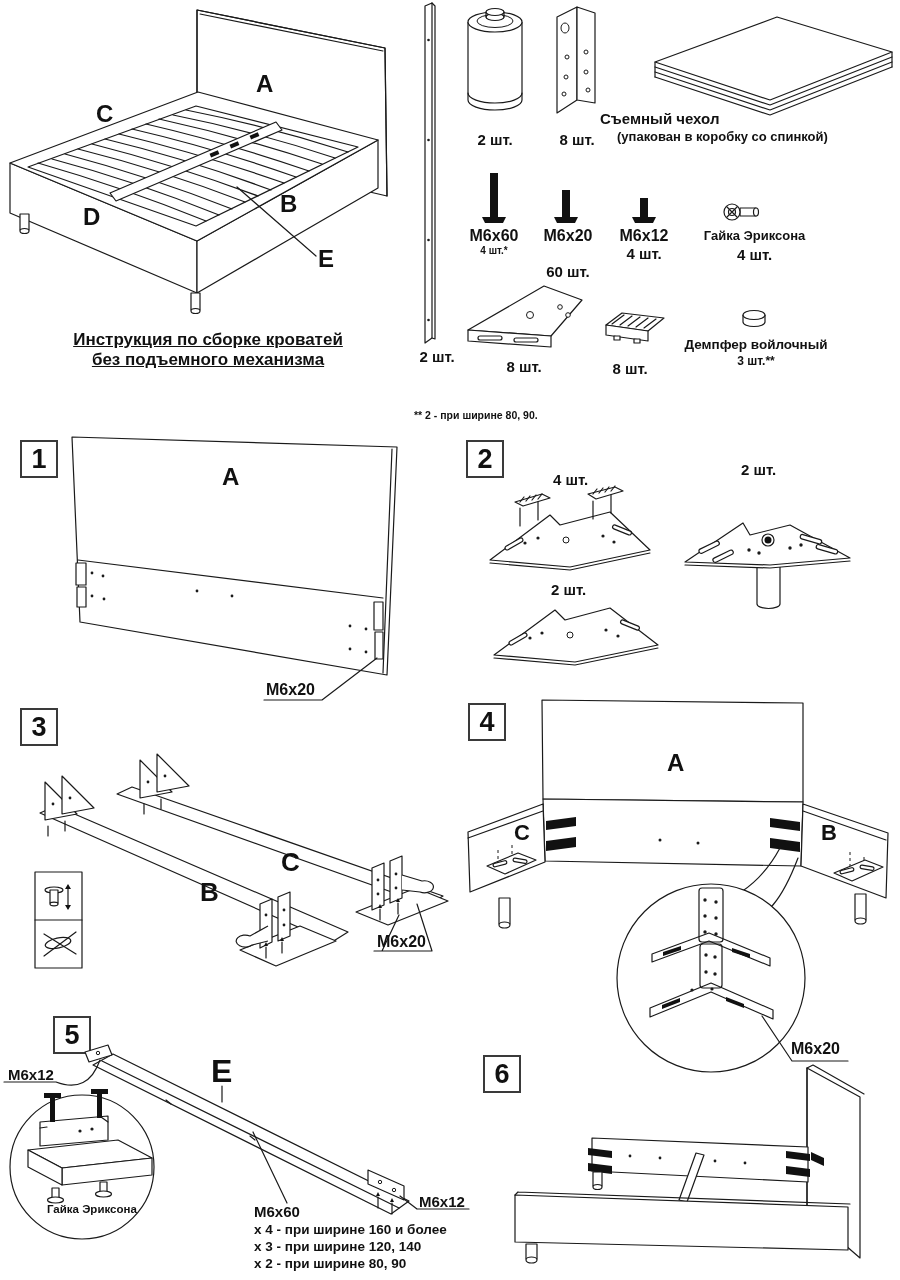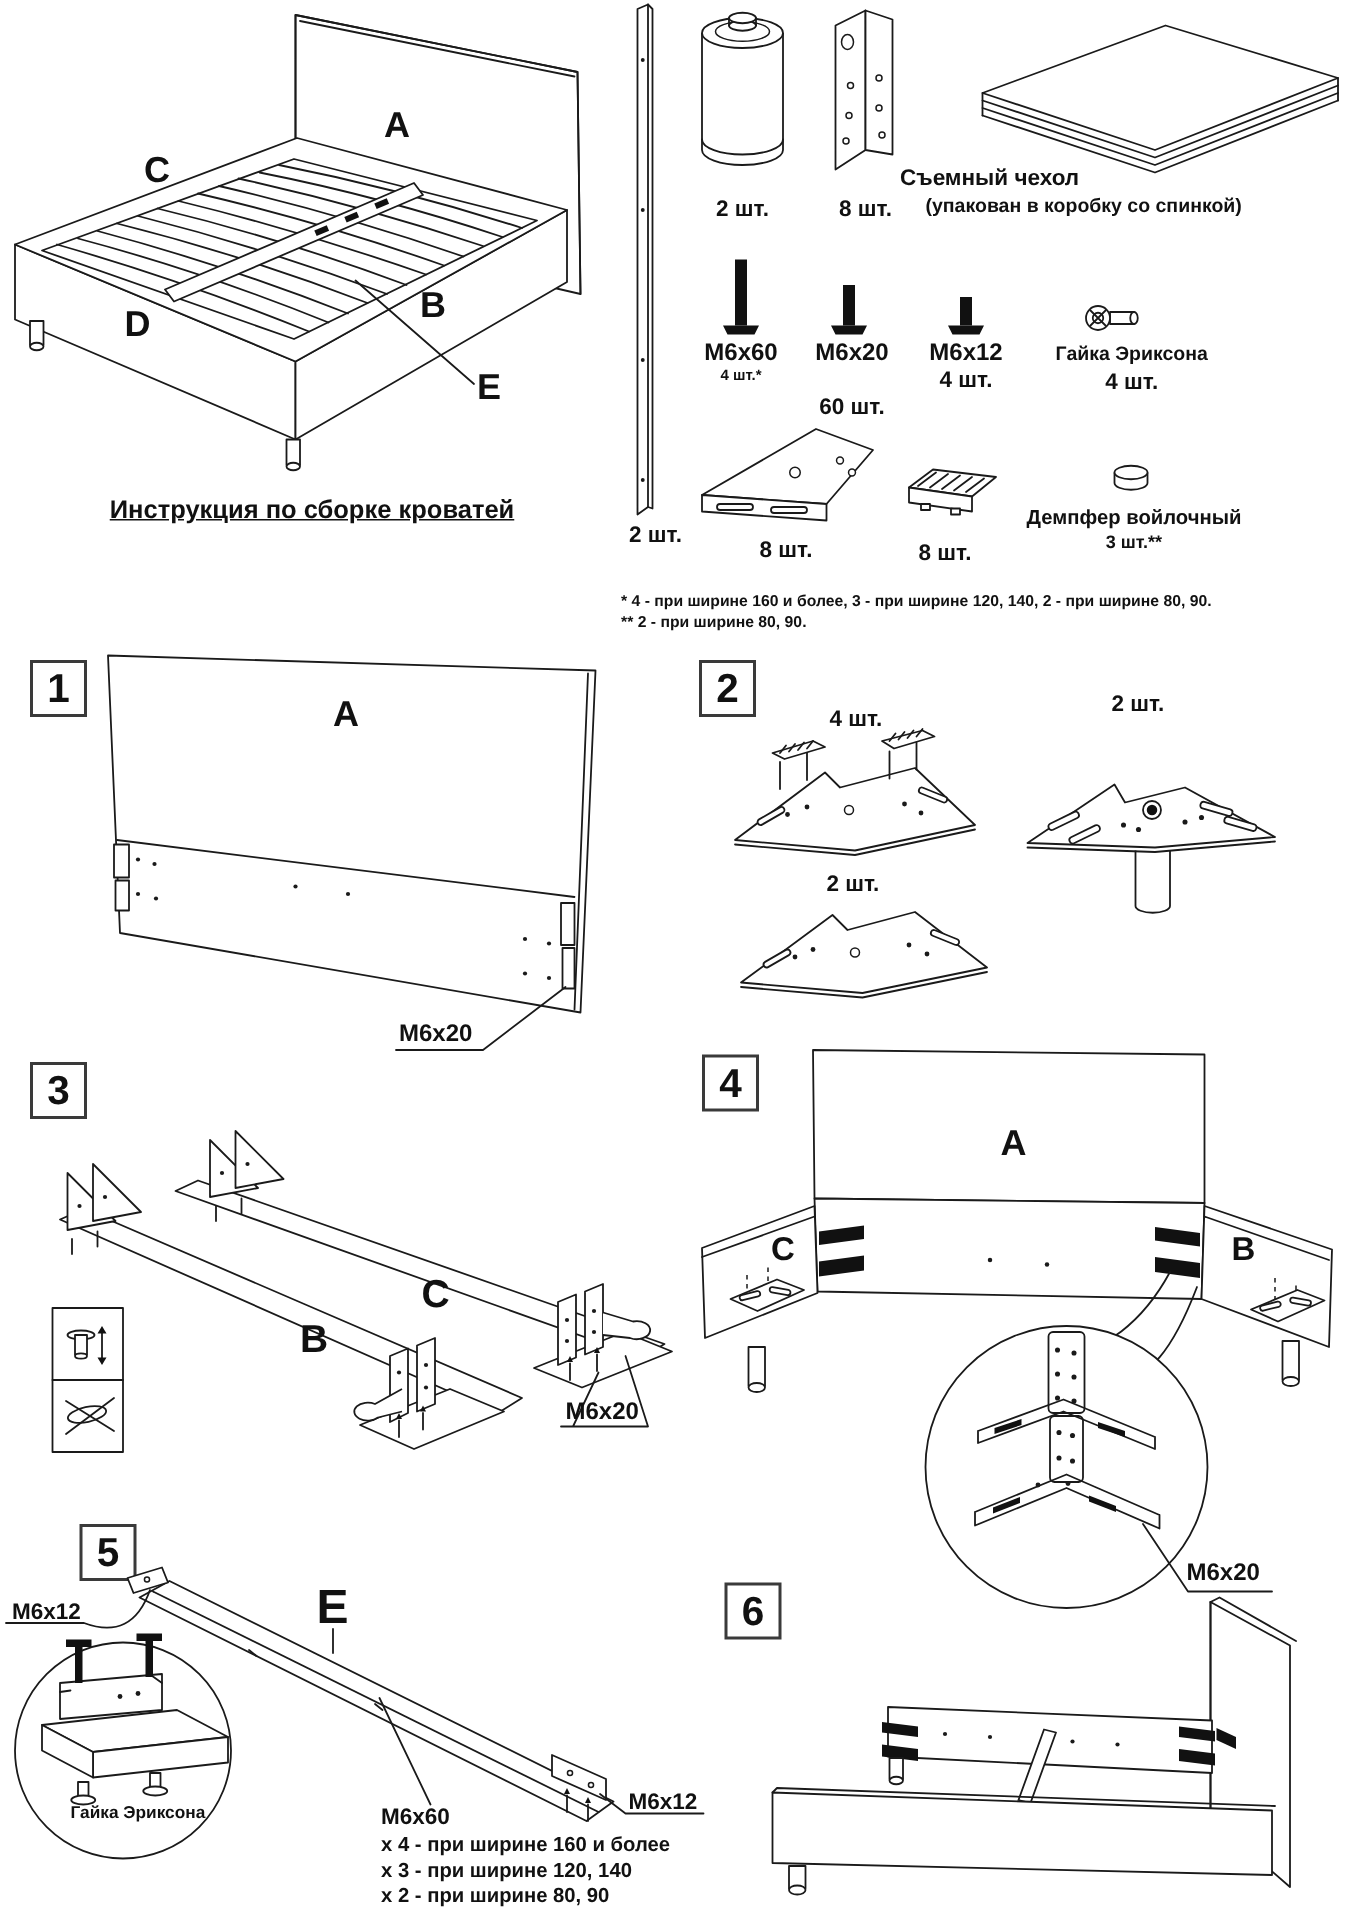--- a/index.html
+++ b/index.html
@@ -61,20 +61,21 @@
     <path class="ln" d="M237,187 L316,256"></path>
   </svg>
   <div class="lbl" style="left:256px;top:70px;font-size:24px;">A</div>
   <div class="lbl" style="left:96px;top:100px;font-size:24px;">C</div>
   <div class="lbl" style="left:280px;top:190px;font-size:24px;">B</div>
   <div class="lbl" style="left:83px;top:203px;font-size:24px;">D</div>
   <div class="lbl" style="left:318px;top:245px;font-size:24px;">E</div>
 
   <div class="lbl ctr" style="left:38px;top:330px;width:340px;font-size:17px;text-decoration:underline;">
     <div>Инструкция по сборке кроватей</div>
+    <div>без подъемного механизма</div>
   </div>
 
   <svg style="left:410px;top:0" width="490" height="430" viewBox="0 0 490 430">
     <g>
       <path class="lnw" d="M15,6 L22,3 L22,338 L15,343 Z"></path>
       <path class="ln" d="M22,3 L25,6 L25,339 L22,338"></path>
       <circle class="dot" cx="18.5" cy="40" r="1.3"></circle>
         <circle class="dot" cx="18.5" cy="140" r="1.3"></circle>
       <circle class="dot" cx="18.5" cy="240" r="1.3"></circle>
         <circle class="dot" cx="18.5" cy="320" r="1.3"></circle>
@@ -157,21 +158,20 @@
   <div class="lbl ctr" style="left:536px;top:227px;width:64px;font-size:16px;">M6x20</div>
   <div class="lbl ctr" style="left:536px;top:263px;width:64px;font-size:15px;">60 шт.</div>
   <div class="lbl ctr" style="left:612px;top:227px;width:64px;font-size:16px;">M6x12</div>
   <div class="lbl ctr" style="left:612px;top:245px;width:64px;font-size:15px;">4 шт.</div>
   <div class="lbl ctr" style="left:697px;top:229px;width:115px;font-size:13px;">Гайка Эриксона</div>
   <div class="lbl ctr" style="left:697px;top:246px;width:115px;font-size:15px;">4 шт.</div>
   <div class="lbl ctr" style="left:496px;top:358px;width:56px;font-size:15px;">8 шт.</div>
   <div class="lbl ctr" style="left:604px;top:360px;width:52px;font-size:15px;">8 шт.</div>
   <div class="lbl ctr" style="left:682px;top:337px;width:148px;font-size:13.5px;">Демпфер войлочный</div>
   <div class="lbl ctr" style="left:702px;top:355px;width:108px;font-size:12px;">3 шт.**</div>
-  <div class="lbl" style="left:414px;top:395px;font-size:10.5px;">* 4 - при ширине 160 и более, 3 - при ширине 120, 140, 2 - при ширине 80, 90.</div>
   <div class="lbl" style="left:414px;top:409px;font-size:10.5px;">** 2 - при ширине 80, 90.</div>
 
   <div class="stepbox" style="left:20px;top:440px;">
       <span>1</span>
     </div>
   <svg style="left:0;top:430px" width="460" height="280" viewBox="0 0 460 280">
     <path class="lnw" d="M72,7 L397,17 L387,245 L80,192 Z"></path>
     <path class="ln" d="M78,130 L383,168"></path>
     <path class="ln" d="M392,19 L383,243" stroke-width="0.8"></path>
     <g class="lnw">

